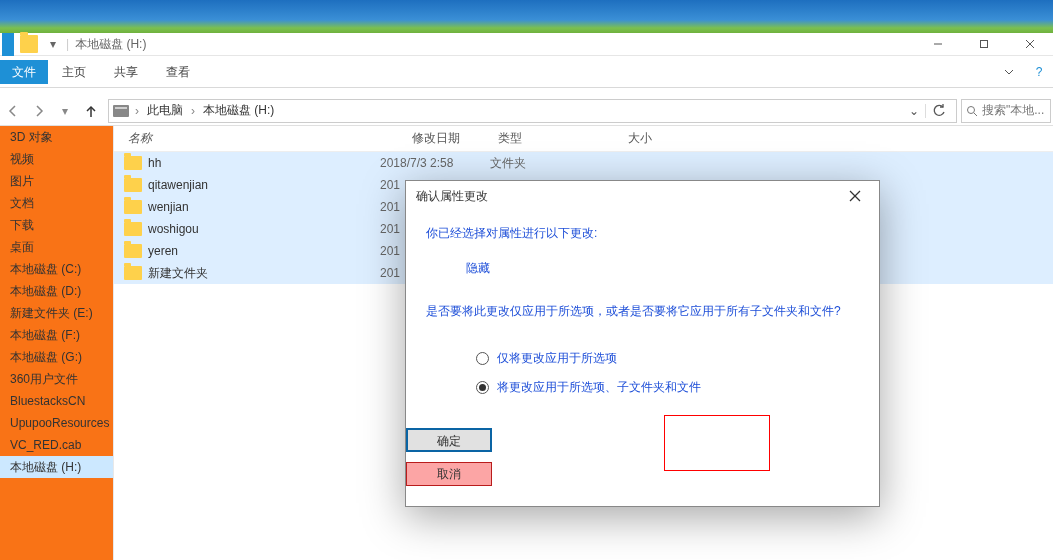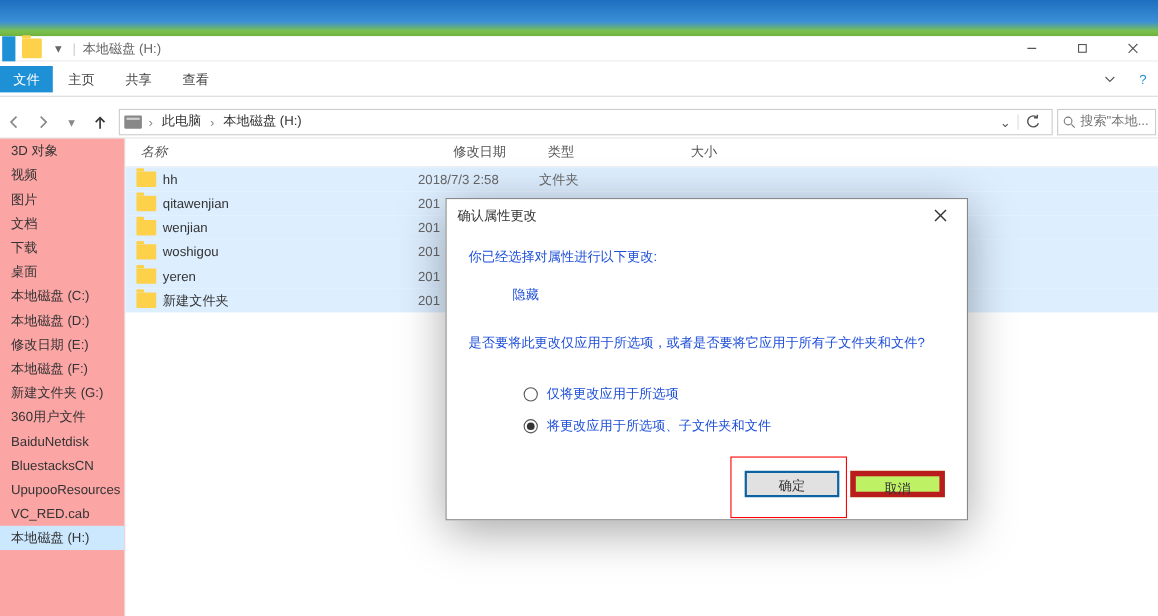--- a/index.html
+++ b/index.html
@@ -34,21 +34,21 @@
   .crumb-seg { padding:0 6px; color:#333;}
   .crumb-sep { color:#888; padding:0 2px;}
   .crumb-icon { width:16px; height:12px; background:#888; margin-right:4px; border-radius:1px; position:relative;}
   .crumb-icon:after { content:""; position:absolute; top:2px; left:2px; right:2px; height:2px; background:#fff; opacity:.6;}
   .crumb-refresh { margin-left:auto; padding:0 6px; color:#555; }
   .searchbox { width:90px; height:24px; border:1px solid #ccc; margin-right:2px; display:flex; align-items:center; padding:0 4px; color:#777; overflow:hidden; white-space:nowrap; background:#fff;}
   .searchbox .sicon { margin-right:4px; color:#777;}
 
   
   .main { position:absolute; top:126px; left:0; right:0; bottom:0; display:flex; }
-  .tree { width:114px; overflow:hidden; border-right:1px solid #e8e8e8; background:#fca5a5; }
+  .tree { width:114px; overflow:hidden; border-right:1px solid #e8e8e8; background:#f97316; }
   .tree-item { height:22px; line-height:22px; padding-left:10px; color:#333; white-space:nowrap; overflow:hidden; text-overflow:clip;}
   .tree-item.sel { background:#cce8ff;}
 
   .list { flex:1; background:#fff; position:relative;}
   .list-hdr { height:26px; display:flex; align-items:center; color:#555; border-bottom:1px solid #eee;}
   .hc { padding-left:14px;}
   .hc.name { width:260px;font-style:italic;}
   .hc.date { width:110px;text-align:center;}
   .hc.type { width:130px;}
   .hc.size { width:80px;}
@@ -64,22 +64,22 @@
   .dlg-title { height:30px; display:flex; align-items:center; padding:0 10px; font-size:12px; }
   .dlg-close { margin-left:auto; font-size:16px; padding:4px 8px;}
   .dlg-body { padding:14px 20px 20px 20px; font-size:12px; color:#1d4ed8;}
   .dlg-body .prompt1 { margin-bottom:18px;}
   .dlg-body .attr { padding-left:40px; margin-bottom:26px;}
   .dlg-body .prompt2 { margin-bottom:30px;}
   .dlg-body .radio-row { padding-left:50px; margin-bottom:12px; display:flex; align-items:center;text-align:right;}
   .radio { width:13px; height:13px; border:1px solid #555; border-radius:50%; margin-right:8px; display:inline-flex; align-items:center; justify-content:center;}
   .radio .dot { width:7px; height:7px; background:#333; border-radius:50%; display:none;}
   .radio.checked .dot { display:block;}
-  .dlg-buttons { display:flex; justify-content:flex-end; padding:0 20px 20px 0; gap:10px;}
-  .dlg-btn { width:86px; height:24px; line-height:22px; text-align:center; background:#bef264; border:5px solid #b91c1c;}
+  .dlg-buttons { display:flex; justify-content:flex-end; padding:0 20px 20px 0; gap:10px;flex-direction:column;}
+  .dlg-btn { width:86px; height:24px; line-height:22px; text-align:center; background:#fca5a5; border:1px solid #b91c1c;}
   .dlg-btn.ok { border:2px solid #0a64a4; background:#e1e1e1;}
   .ok-marker { position:absolute; border:1px solid #f00; pointer-events:none;}
 
   svg { display:block; }
 </style>
 </head>
 <body>
 
 <div class="accent"></div>
 
@@ -170,25 +170,24 @@
 <div class="main">
   <div class="tree" id="tree">
       <div class="tree-item">3D 对象</div>
       <div class="tree-item">视频</div>
       <div class="tree-item">图片</div>
       <div class="tree-item">文档</div>
       <div class="tree-item">下载</div>
       <div class="tree-item">桌面</div>
       <div class="tree-item">本地磁盘 (C:)</div>
       <div class="tree-item">本地磁盘 (D:)</div>
-      <div class="tree-item">修改日期 (E:)</div>
+      <div class="tree-item">新建文件夹 (E:)</div>
       <div class="tree-item">本地磁盘 (F:)</div>
-      <div class="tree-item">新建文件夹 (G:)</div>
+      <div class="tree-item">本地磁盘 (G:)</div>
       <div class="tree-item">360用户文件</div>
-      <div class="tree-item">BaiduNetdisk</div>
       <div class="tree-item">BluestacksCN</div>
       <div class="tree-item">UpupooResources</div>
       <div class="tree-item">VC_RED.cab</div>
       <div class="tree-item sel">本地磁盘 (H:)</div>
     </div>
 
   <div class="list">
     <div class="list-hdr">
       <div class="hc name">名称</div>
       <div class="hc date">修改日期</div>

